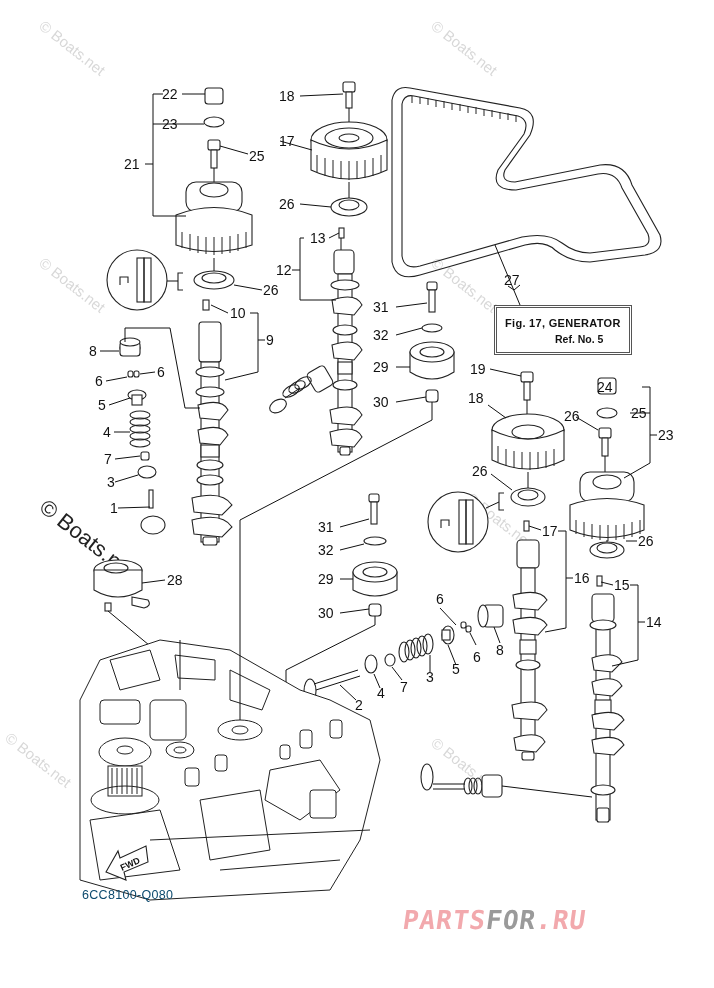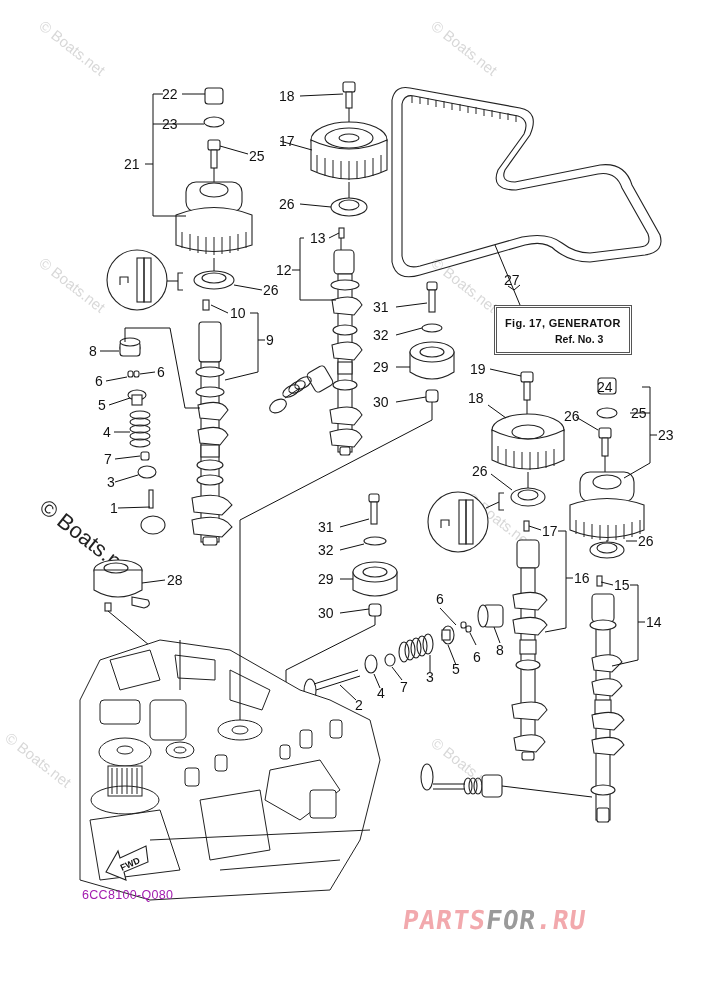--- a/index.html
+++ b/index.html
@@ -11,21 +11,21 @@
   .ln  { stroke: #111; stroke-width: 1; fill: none; }
   .pt  { stroke: #222; stroke-width: 1.1; fill: #fff; }
   .ptn { stroke: #222; stroke-width: 1.1; fill: none; }
   .wm  { font-size: 15px; fill: #d8d8d8; }
   .wmbig { font-size: 22px; fill: #222; }
   .note-box { position: absolute; left: 494px; top: 305px; width: 138px; height: 50px;
               border: 3px double #555; background: #fff; box-sizing: border-box; }
   .note-l1 { position: absolute; left: 8px; top: 9px; font-size: 11px; font-weight: bold;
              color: #111; letter-spacing: 0.3px; }
   .note-l2 { position: absolute; left: 58px; top: 25px; font-size: 10.5px; font-weight: bold; color: #111; }
-  .code { position: absolute; left: 82px; top: 888px; font-size: 12.5px; color: #a21caf; letter-spacing: 0.3px; }
+  .code { position: absolute; left: 82px; top: 888px; font-size: 12.5px; color: #0c4a6e; letter-spacing: 0.3px; }
   .promo { position: absolute; left: 405px; top: 892px; font-size: 10px; font-weight: bold;
            color: #8a8a8a; letter-spacing: 0.4px; white-space: nowrap; }
   .logo { position: absolute; left: 403px; top: 905px; font-size: 26px; font-weight: bold;
           font-family: "DejaVu Sans Mono", monospace; letter-spacing: 1px; white-space: nowrap;
           transform: skewX(-8deg); }
   .logo .a { color: #f2a9ad; }
   .logo .b { color: #9a9a9a; }
 </style>
 </head>
 <body>
@@ -502,21 +502,21 @@
     <text class="lbl" x="426" y="682">3</text>
     <text class="lbl" x="400" y="692">7</text>
     <text class="lbl" x="377" y="698">4</text>
     <text class="lbl" x="355" y="710">2</text>
     <text class="lbl" x="496" y="655">8</text>
   </g>
 </svg>
 
 <div class="note-box">
   <div class="note-l1">Fig. 17, GENERATOR</div>
-  <div class="note-l2">Ref. No. 3</div>
+  <div class="note-l2">Ref. No. 5</div>
 </div>
 
 <div class="code">6CC8100-Q080</div>
 
 <div class="logo">
   <span class="a">PARTS</span><span class="b">FOR</span><span class="a">.RU</span>
 </div>
 </div>
 
 </body></html>

